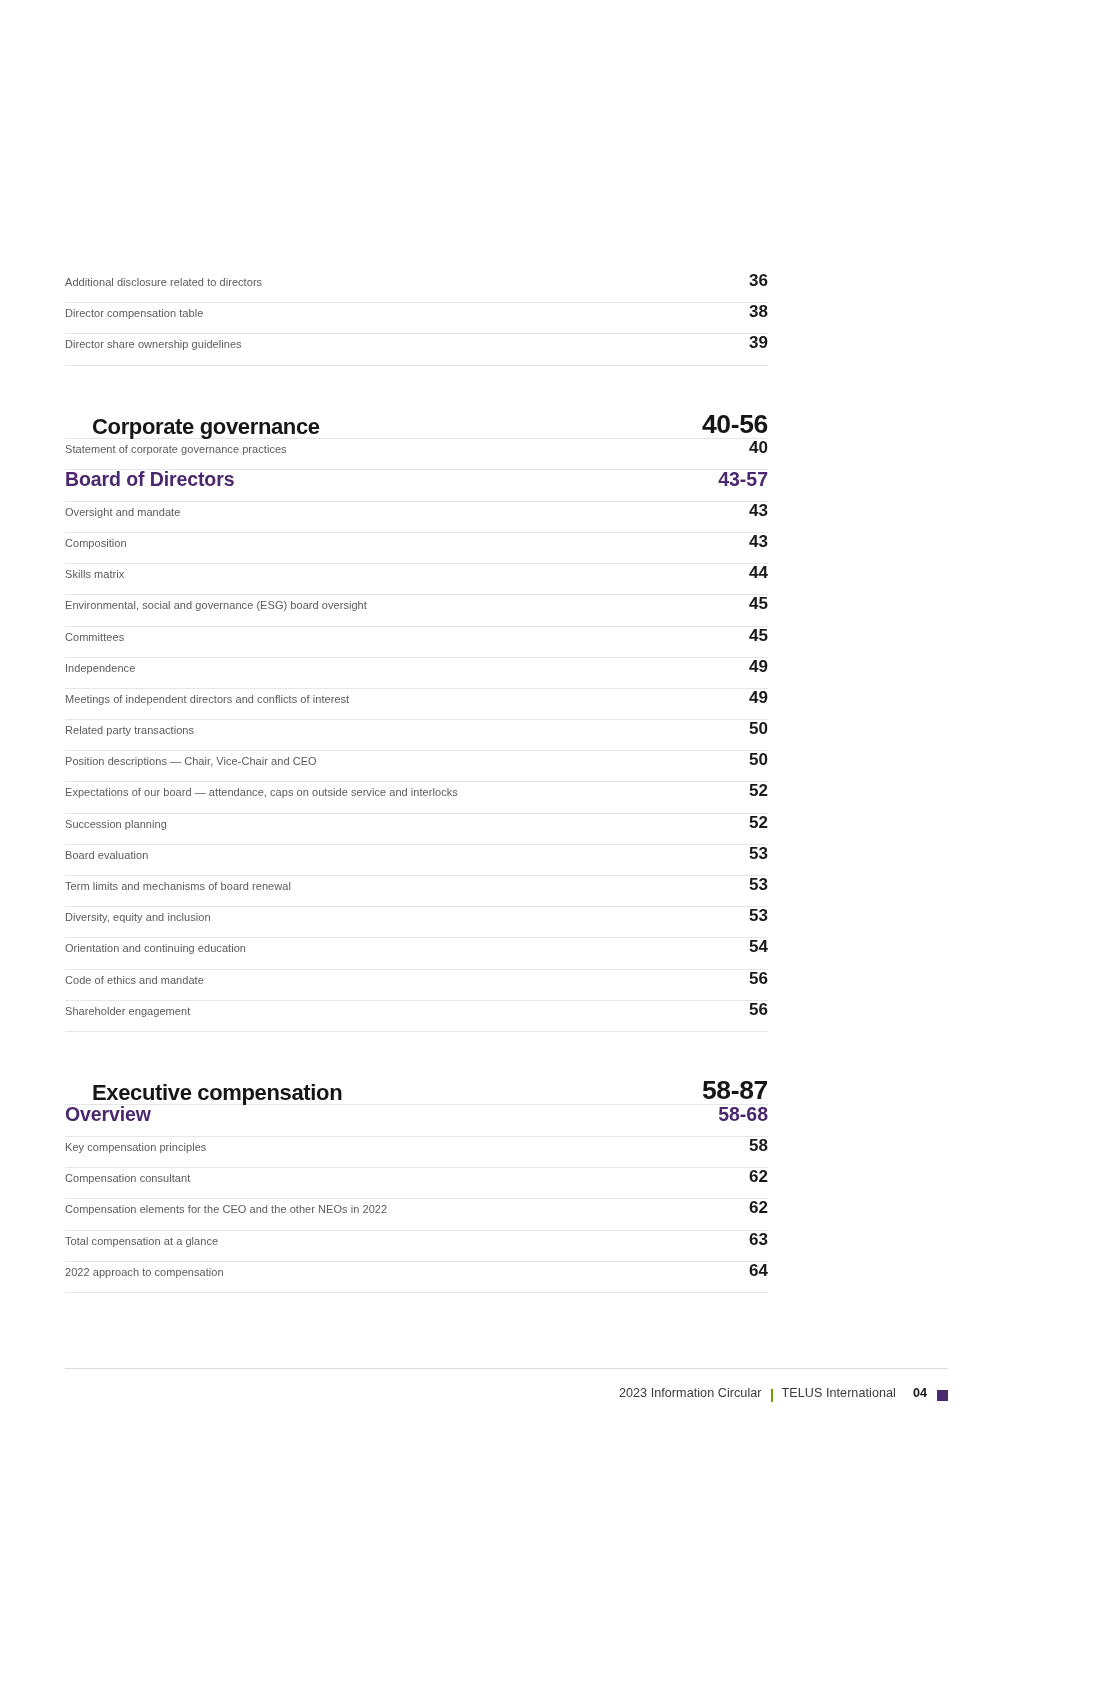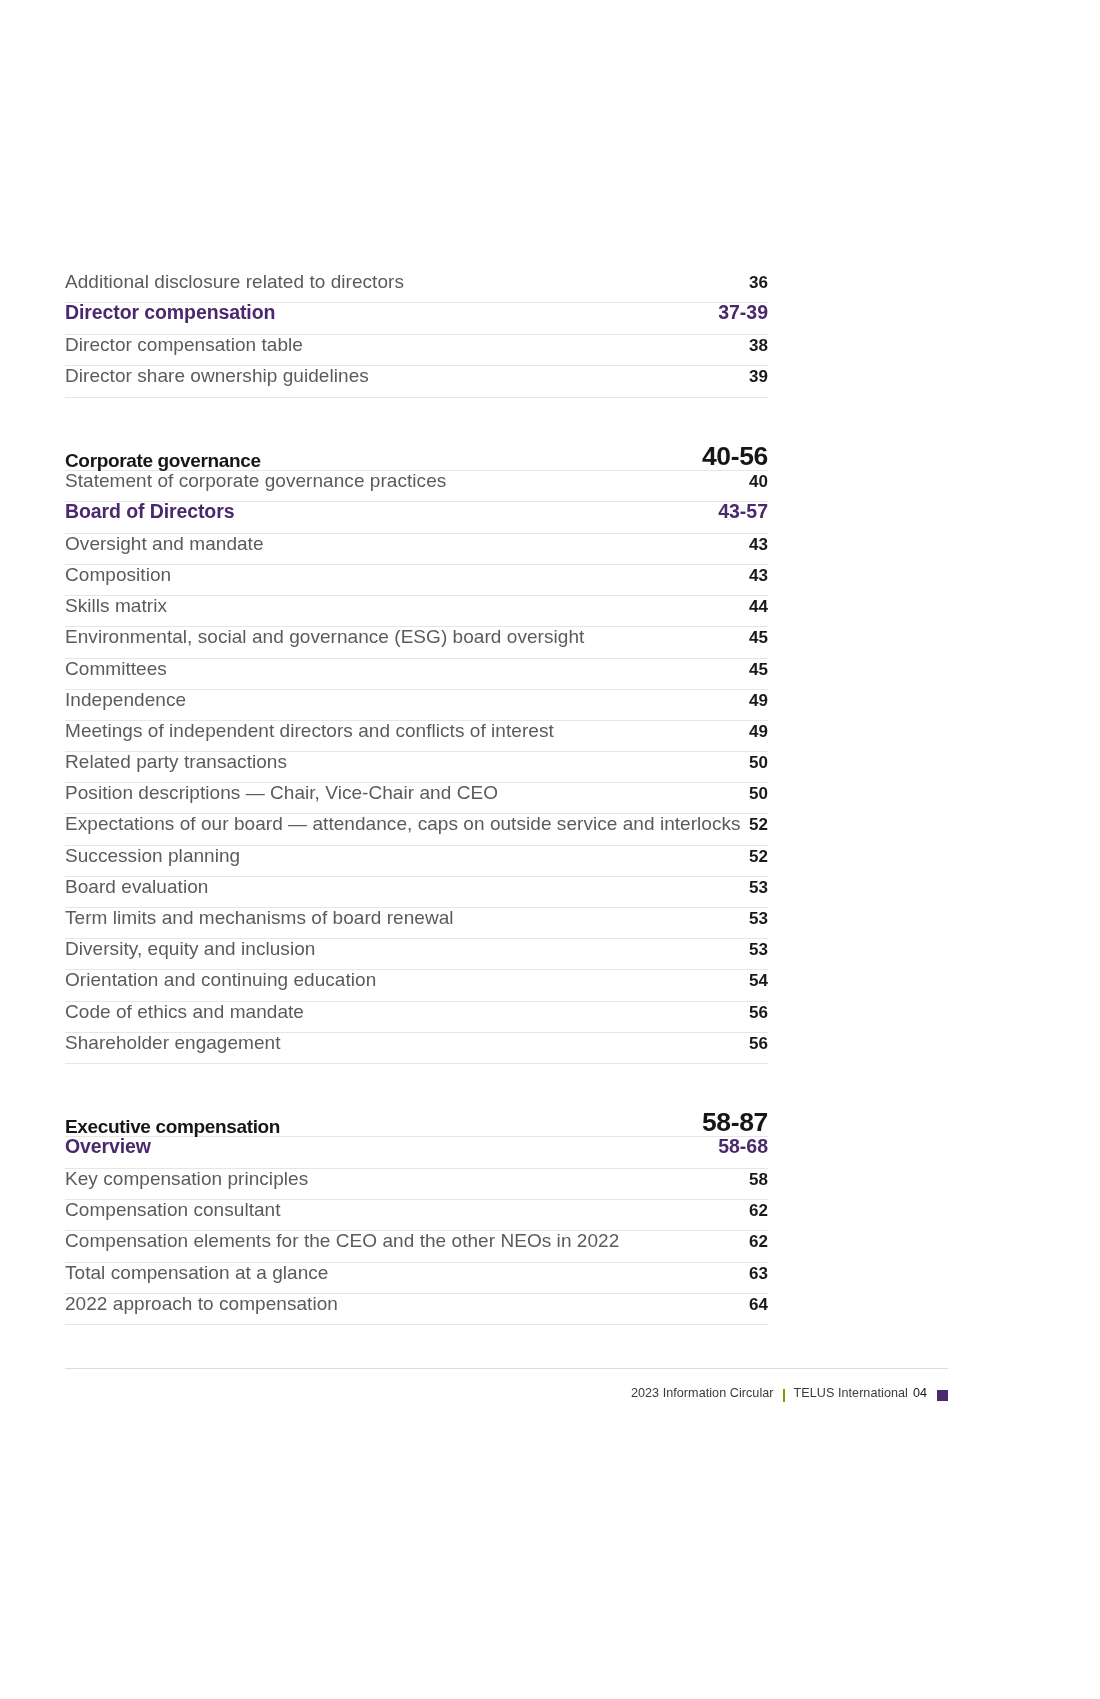--- a/index.html
+++ b/index.html
@@ -41,21 +41,21 @@
     border-bottom: 1px solid #e6e6e6;
     box-sizing: border-box;
   }
 
   
   .toc-row.entry {
     height: 31.2px;
     padding-bottom: 0;
   }
   .toc-row.entry .label {
-    font-size: 19px;
+    font-size: 11px;
     color: #5b5b5b;
     font-weight: 400;
     letter-spacing: 0.05px;
     line-height: 1;
   }
   .toc-row.entry .page-num {
     font-size: 17px;
     color: #1a1a1a;
     font-weight: 700;
     line-height: 1;
@@ -80,25 +80,26 @@
     line-height: 1;
     white-space: nowrap;
   }
 
   
   .toc-row.section {
     height: 44px;
     align-items: flex-end;
   }
   .toc-row.section .label {
-    font-size: 19px;
+    font-size: 22px;
     color: #161616;
     font-weight: 700;
     line-height: 1;
     letter-spacing: -0.35px;
+    margin-left: 27px;
   }
   .toc-row.section .page-num {
     font-size: 26.5px;
     color: #161616;
     font-weight: 700;
     line-height: 1;
     white-space: nowrap;
     letter-spacing: -0.35px;
     margin-top: 24px;
   }
@@ -131,47 +132,43 @@
     height: 13px;
     background: #6ca400;
     margin: 0 9px;
     position: relative;
     top: 2px;
   }
   .footer-brand {
     color: #3b3b3b;
   }
   .footer-pageno {
-    font-weight: 400;
+    font-weight: 700;
     color: #161616;
-    margin-left: 5px;
+    margin-left: 17px;
   }
   .footer-mark {
     display: inline-block;
     width: 11px;
     height: 11px;
     background: #4b286d;
     margin-left: 10px;
     position: relative;
     top: 1px;
   }
 </style>
 </head>
 <body>
 
 <div class="page">
 
   <div class="toc">
       <div class="toc-row entry">
         <span class="label">Additional disclosure related to directors</span>
         <span class="page-num">36</span>
-      </div>
-      <div class="toc-row subhead">
-        <span class="label">Director compensation</span>
-        <span class="page-num">37-39</span>
       </div>
       <div class="toc-row entry">
         <span class="label">Director compensation table</span>
         <span class="page-num">38</span>
       </div>
       <div class="toc-row entry">
         <span class="label">Director share ownership guidelines</span>
         <span class="page-num">39</span>
       </div>
       <div class="toc-gap"></div>

